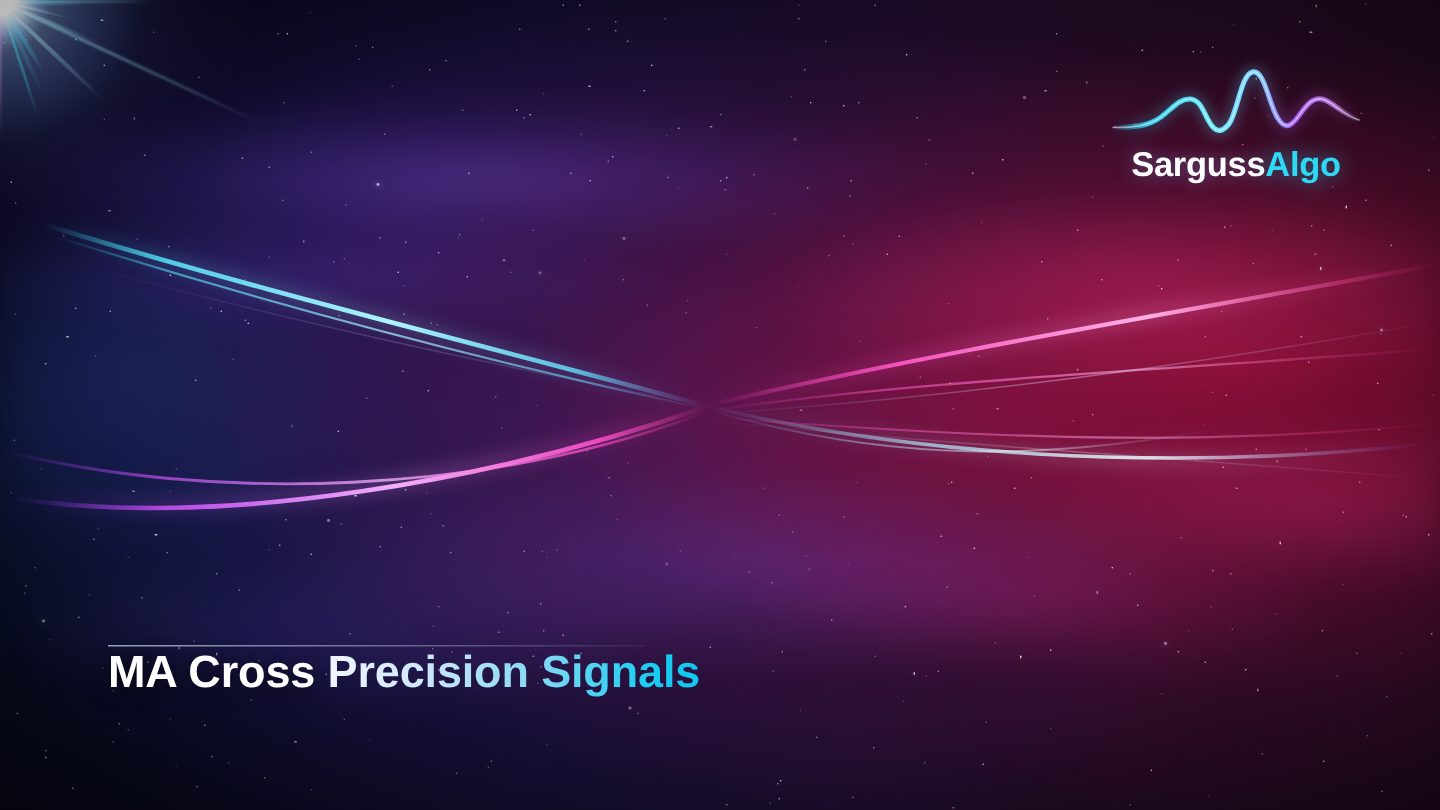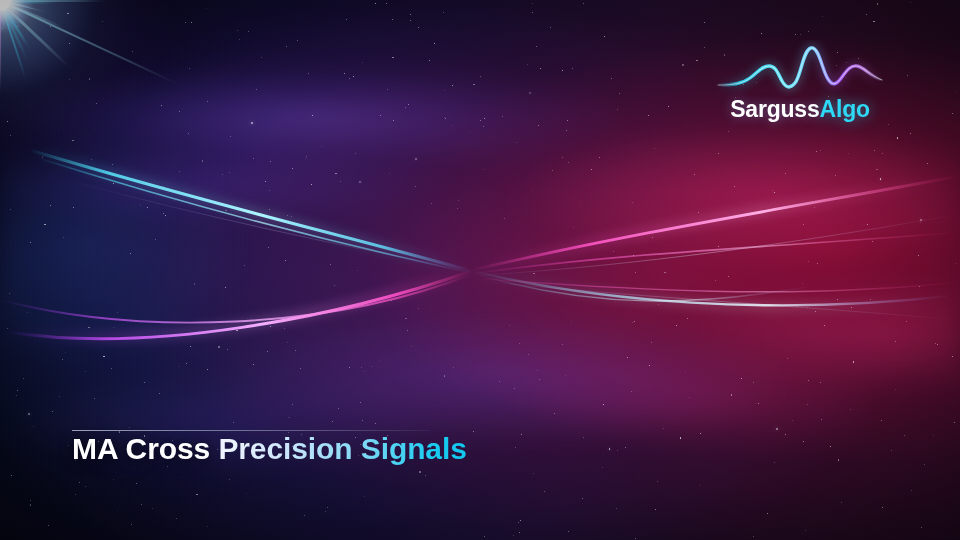--- a/index.html
+++ b/index.html
@@ -52,21 +52,21 @@
   #burst{left:472px;top:271px;width:0;height:0;overflow:visible;mix-blend-mode:screen;}
   #burst .glow{
     position:absolute;border-radius:50%;transform:translate(-50%,-50%);
   }
   #burst .ray{
     position:absolute;left:0;top:0;transform-origin:0 50%;
     border-radius:50%;
   }
 
   
-  #logo{position:absolute;left:712px;top:40px;width:176px;height:92px;}
+  #logo{position:absolute;left:736px;top:40px;width:176px;height:92px;}
   #logoMark{position:absolute;left:4px;top:0;width:168px;height:56px;}
   #logoText{
     position:absolute;left:0;top:56px;width:176px;text-align:center;
     font-size:23px;font-weight:bold;letter-spacing:-.2px;white-space:nowrap;
   }
   #logoText .w{color:#ffffff;text-shadow:0 0 12px rgba(140,180,255,.45);}
   #logoText .c{color:#2ed9f5;text-shadow:0 0 14px rgba(46,217,245,.60);}
 
   
   #headline{position:absolute;left:72px;top:385px;width:560px;}

